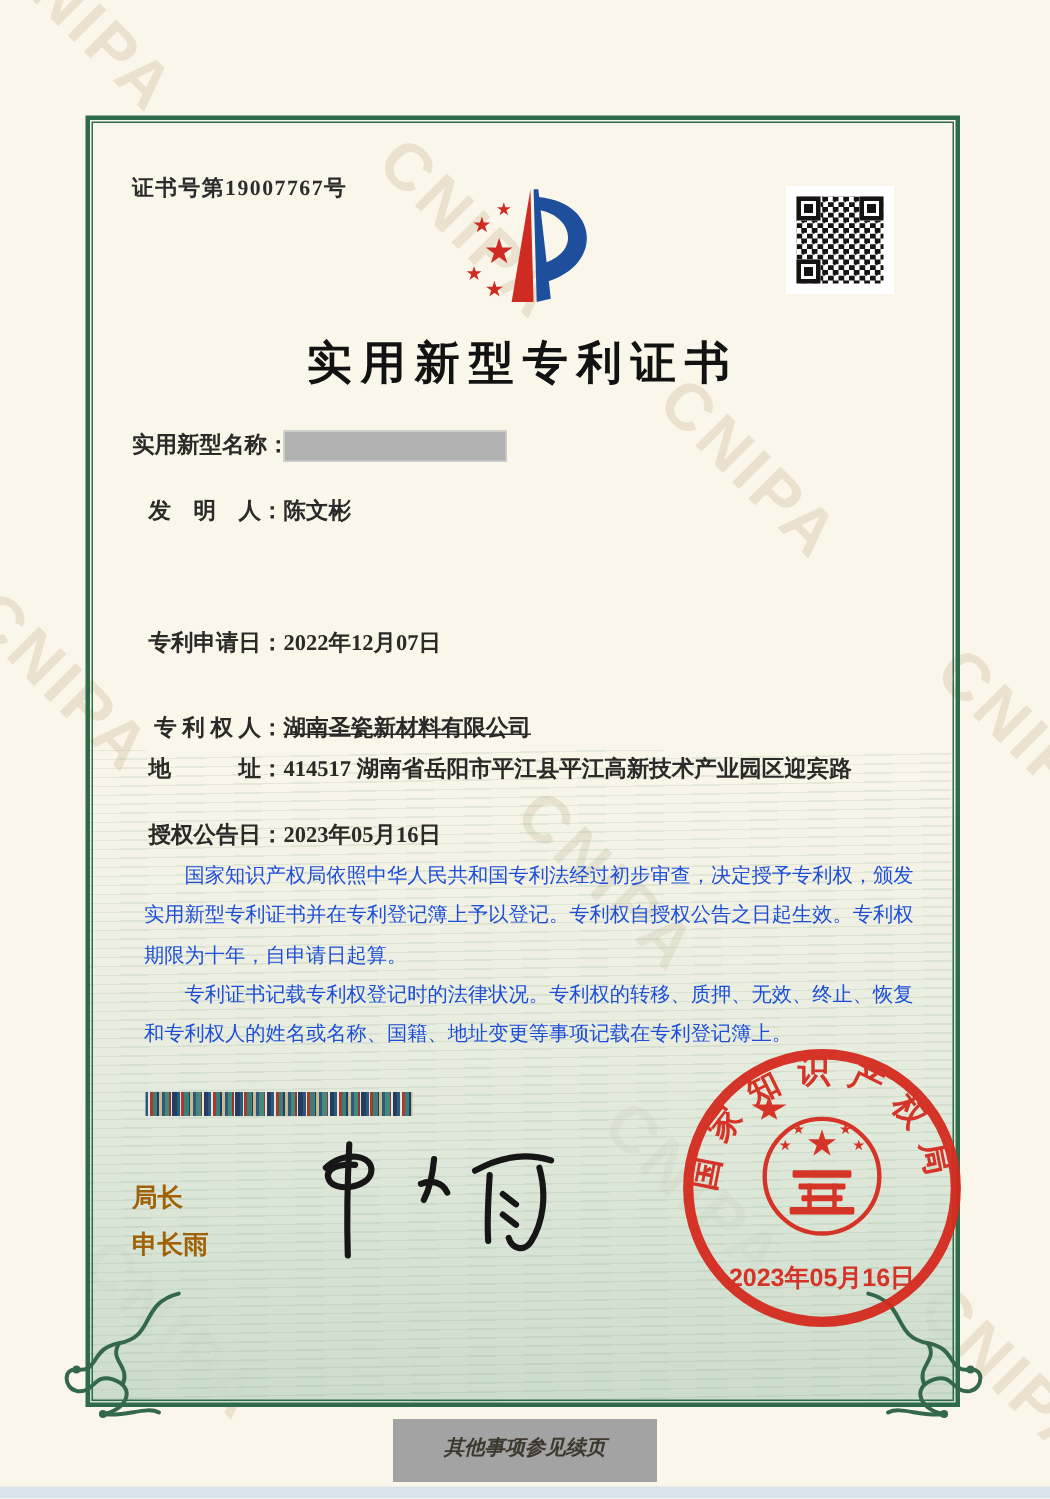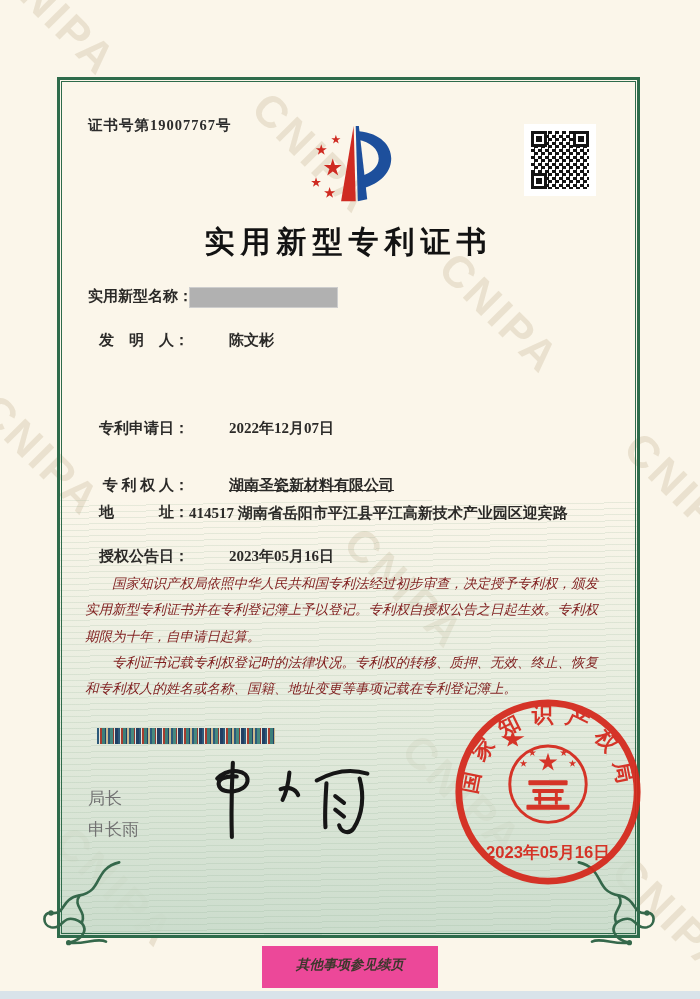--- a/index.html
+++ b/index.html
@@ -32,48 +32,48 @@
   .qr .f{position:absolute;width:10px;height:10px;border:3px solid #141414;background:#fff;}
   .qr .f i{position:absolute;left:2px;top:2px;width:6px;height:6px;background:#141414;display:block;}
   .qr .f1{left:0;top:0;} .qr .f2{right:0;top:0;} .qr .f3{left:0;bottom:0;}
 
   .title{position:absolute;left:57px;width:583px;top:222px;z-index:3;text-align:center;
       font-size:30px;font-weight:700;letter-spacing:6px;color:#121212;}
 
   
   .row{position:absolute;left:88px;width:530px;z-index:3;font-size:15px;color:#2b2a28;font-weight:600;}
   .lbl{display:inline-block;width:101px;white-space:nowrap;vertical-align:top;text-align:right;}
-  .val{vertical-align:top;margin-left:40px;}
+  .val{vertical-align:top;}
   .val-block{display:inline-block;width:428px;vertical-align:top;line-height:21px;}
   .redact{display:inline-block;width:147px;height:19px;background:#b1b1b1;border:1px solid #cdcdcd;vertical-align:-4px;}
   .pair2{position:absolute;left:282px;top:0;white-space:nowrap;}
   .pair2 .lbl{width:auto;margin-right:4px;}
 
   
-  .body-text{position:absolute;left:85px;top:571px;width:526px;z-index:3;
-      font-style:italic;font-size:13.5px;line-height:1.95;color:#7f1d1d;}
+  .body-text{position:absolute;left:96px;top:571px;width:526px;z-index:3;
+      font-size:13.5px;line-height:1.95;color:#1d4ed8;}
   .body-text p{margin:0;text-indent:2em;}
 
   
   .barcode{position:absolute;left:97px;top:728px;width:178px;height:16px;z-index:3;
       background:repeating-linear-gradient(90deg,
         #2c5a7a 0 2px,#e8e4da 2px 3px,#a63c2e 3px 5px,#3b7f7a 5px 8px,#223f63 8px 9px,
         #cbb98e 9px 11px,#2c5a7a 11px 13px,#47897f 13px 16px,#8f3a31 16px 17px,
         #e8e4da 17px 18px,#223f63 18px 21px);}
 
   
   .director{position:absolute;left:88px;top:783px;z-index:3;font-family:"Liberation Sans",sans-serif;
-      font-size:17px;font-weight:400;color:#737373;line-height:31px;}
+      font-size:17px;font-weight:700;color:#a16207;line-height:31px;}
   .signature{position:absolute;left:188px;top:748px;z-index:4;}
   .seal{position:absolute;left:450px;top:694px;z-index:5;opacity:0.94;}
 
   
   .page-info{position:absolute;left:57px;width:583px;top:909px;z-index:3;text-align:center;
       font-size:11.5px;font-weight:700;color:#30302e;}
-  .cont-patch{position:absolute;left:262px;top:946px;width:176px;height:42px;background:#ec4899;z-index:3;}
+  .cont-patch{position:absolute;left:262px;top:946px;width:176px;height:42px;background:#a3a3a3;z-index:3;}
   .cont-note{position:absolute;left:0;width:176px;top:10px;text-align:center;
       font-style:italic;font-size:13.5px;font-weight:600;color:#3e382e;}
   .bottom-strip{position:absolute;left:0;top:991px;width:700px;height:8px;background:#d9e3ea;z-index:6;}
 </style>
 </head>
 <body>
 
 <div id="page">
 
   <span class="wm" style="left:-18px;top:-10px;">CNIPA</span>

